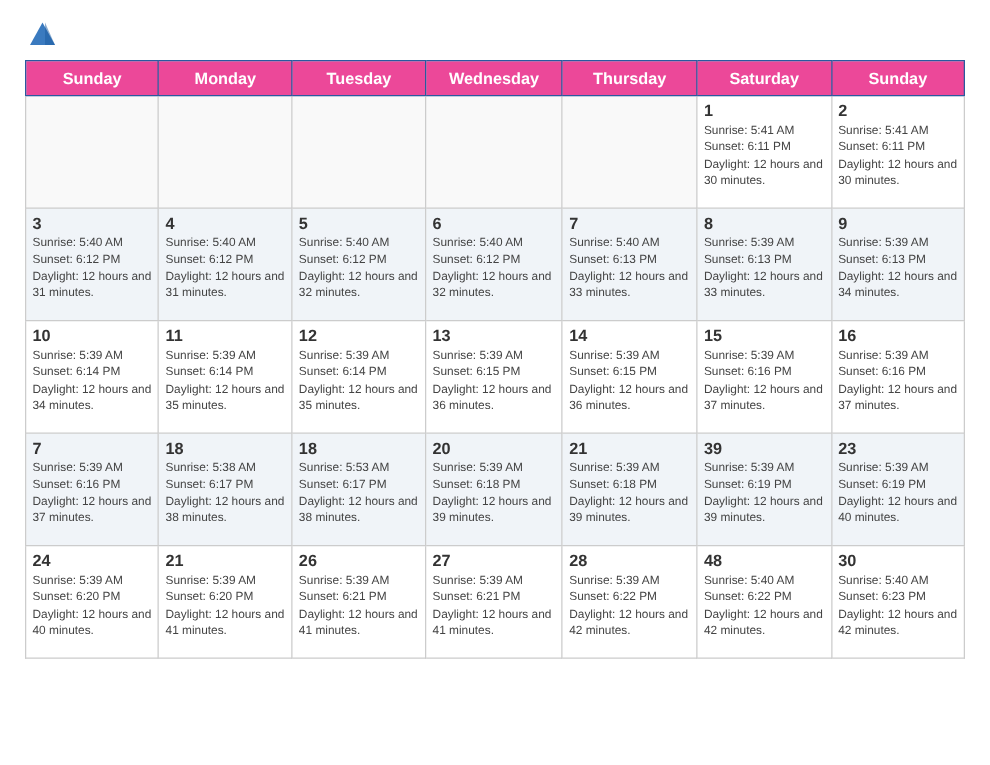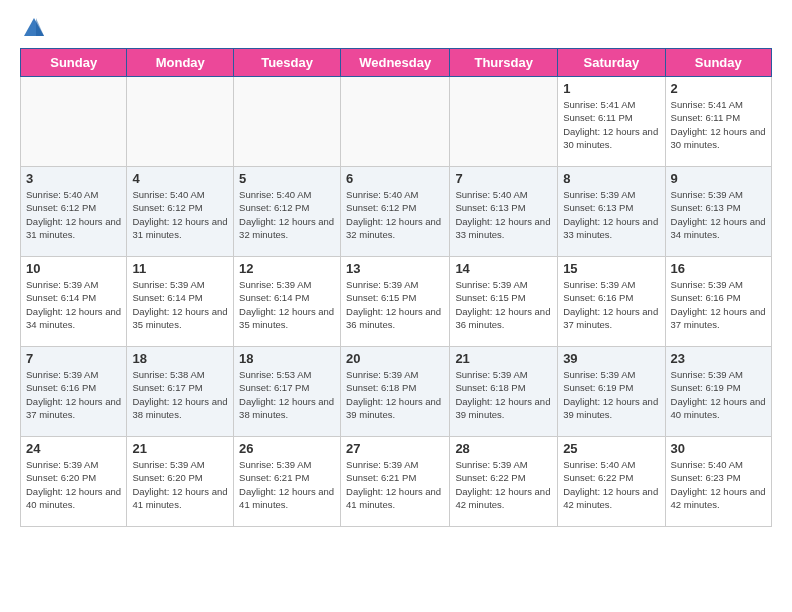--- a/index.html
+++ b/index.html
@@ -243,21 +243,21 @@
 Sunset: 6:21 PM
 Daylight: 12 hours and 41 minutes.</div>
           </td>
           <td class="day-cell">
             <span class="day-num">28</span>
             <div class="day-info">Sunrise: 5:39 AM
 Sunset: 6:22 PM
 Daylight: 12 hours and 42 minutes.</div>
           </td>
           <td class="day-cell">
-            <span class="day-num">25</span>
+            <span class="day-num">48</span>
             <div class="day-info">Sunrise: 5:40 AM
 Sunset: 6:22 PM
 Daylight: 12 hours and 42 minutes.</div>
           </td>
           <td class="day-cell">
             <span class="day-num">30</span>
             <div class="day-info">Sunrise: 5:40 AM
 Sunset: 6:23 PM
 Daylight: 12 hours and 42 minutes.</div>
           </td>

